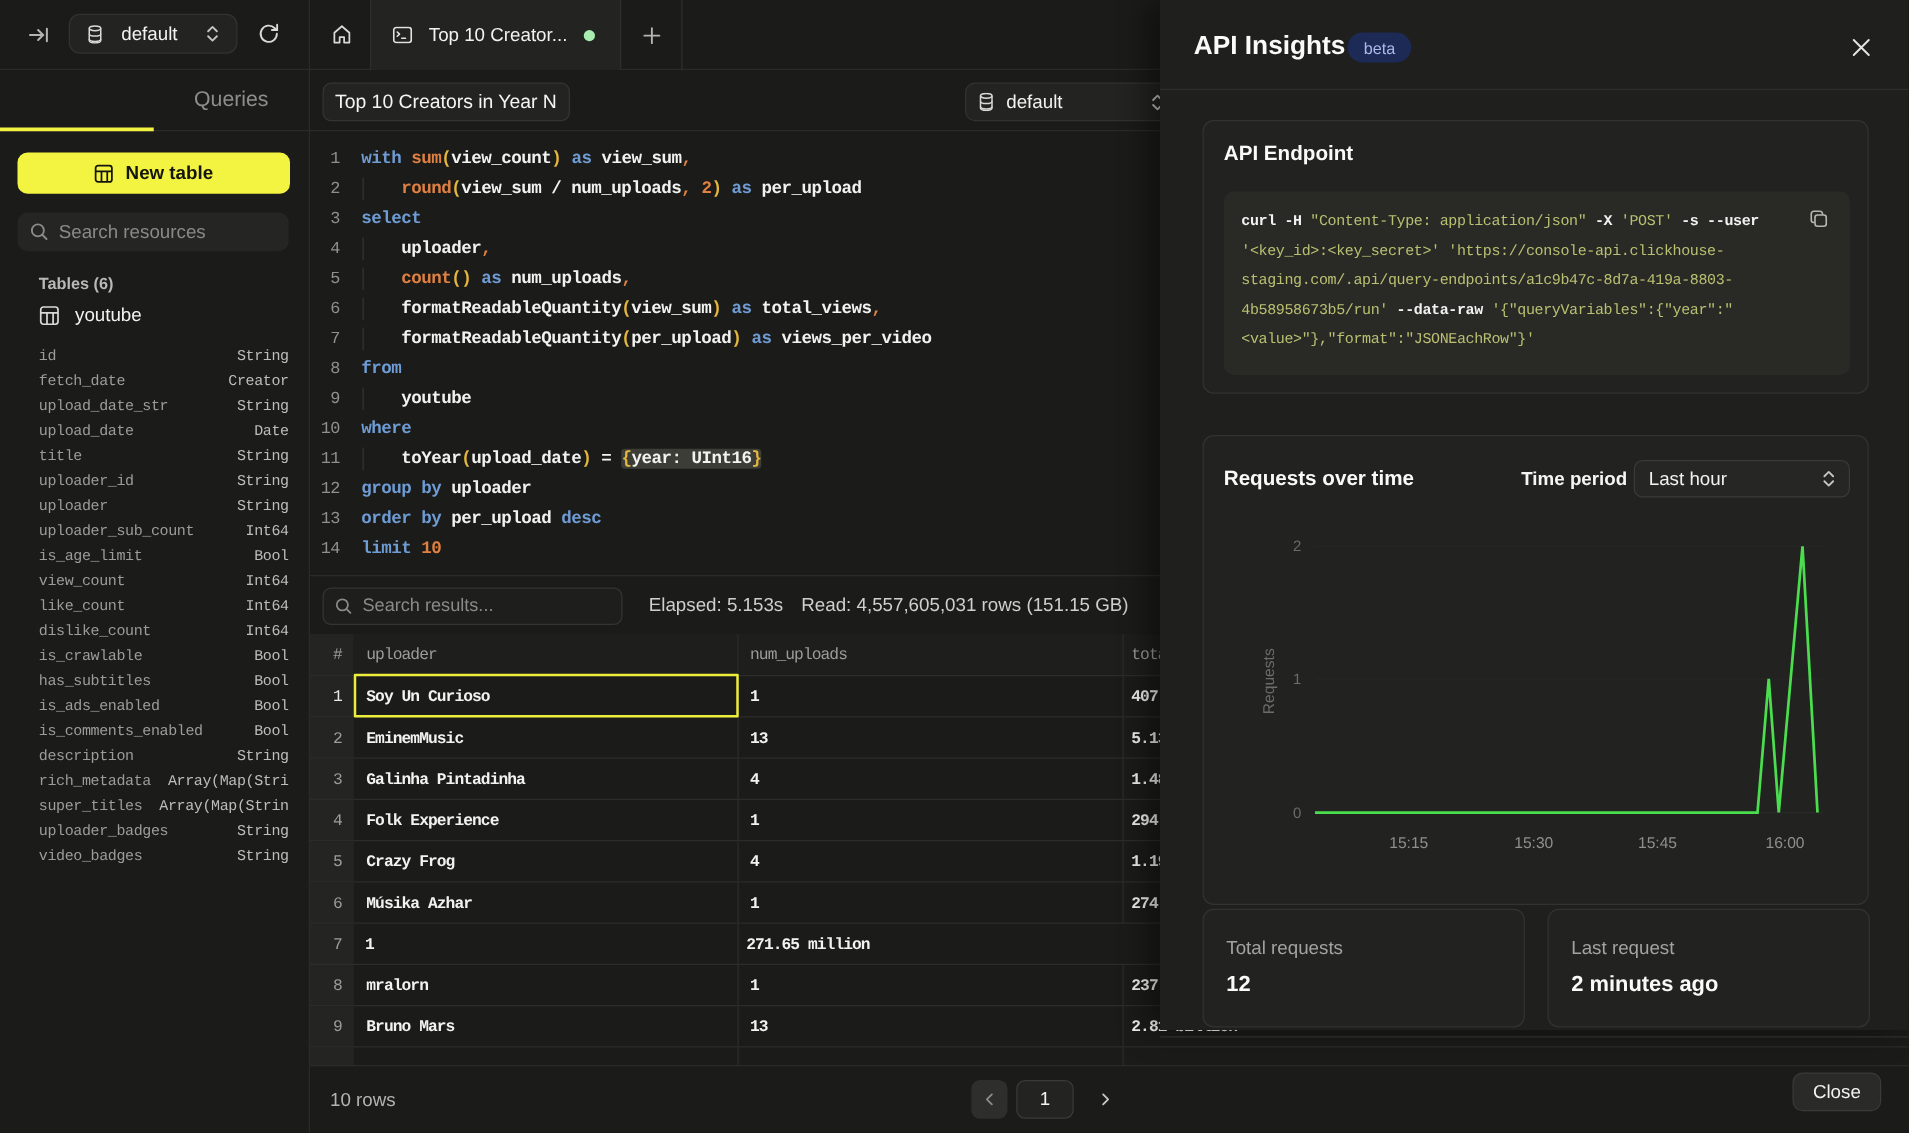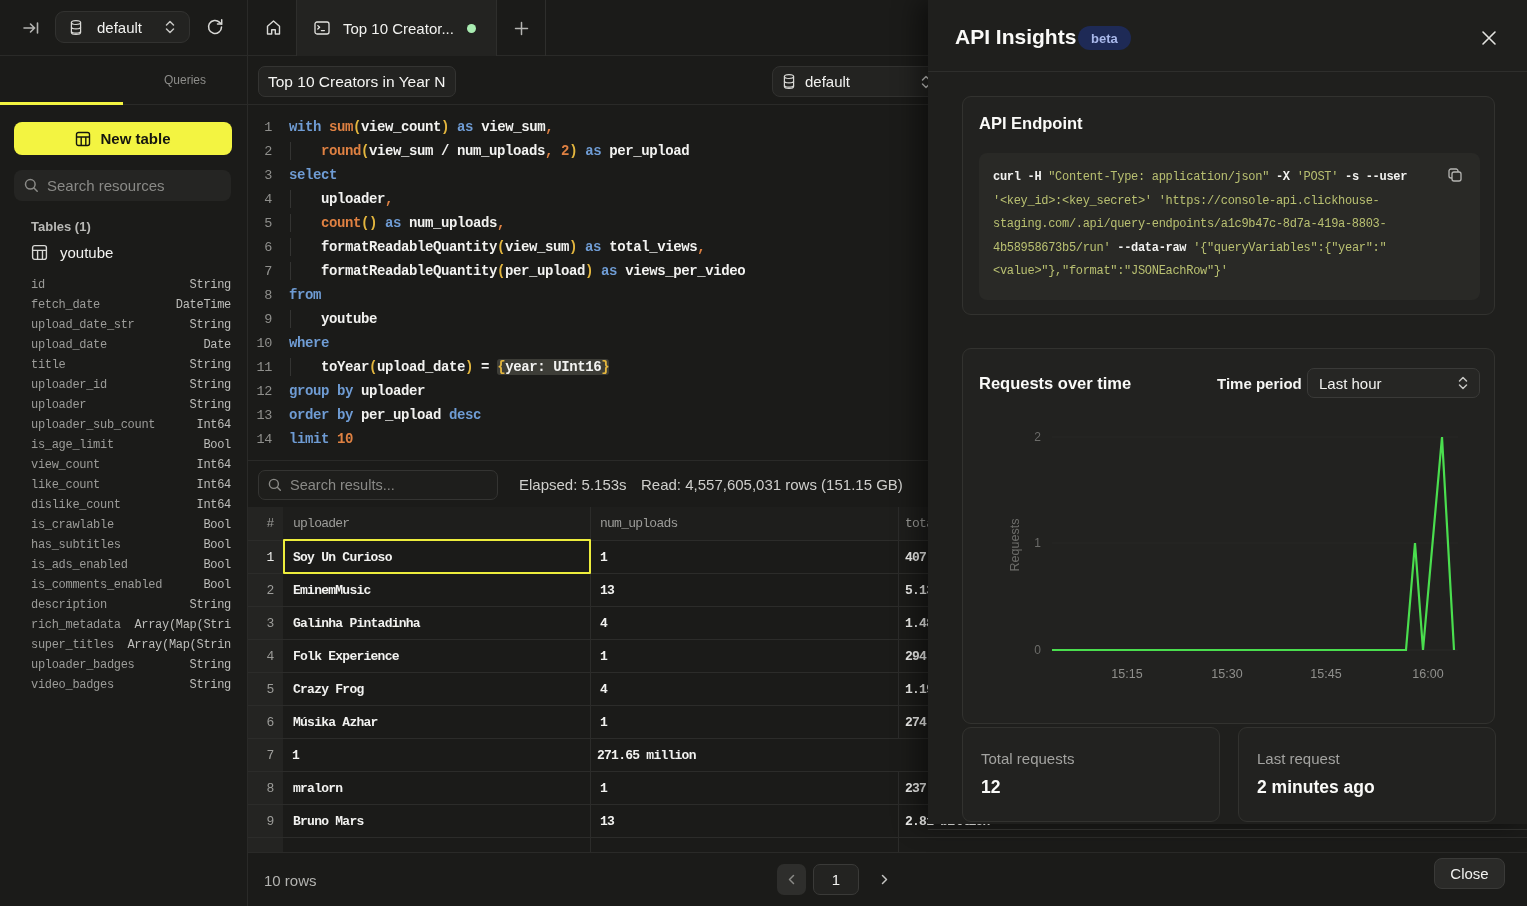--- a/index.html
+++ b/index.html
@@ -8,21 +8,21 @@
 svg { display:block; }
 .abs { position:absolute; }
 
 
 #sidebar { position:absolute; left:0; top:0; width:248px; height:906px; border-right:1px solid #2a2a28; background:#1b1b19; }
 #sb-top { position:absolute; left:0; top:0; width:247px; height:56px; border-bottom:1px solid #2a2a28; }
 #db-select { position:absolute; left:55px; top:11px; width:135px; height:32px; background:#232321; border:1px solid #323230; border-radius:9px; display:flex; align-items:center; padding:0 14px; }
 #db-select .txt { font-size:15px; color:#f2f2f0; margin-left:15px; }
 #sb-tabs { position:absolute; left:0; top:56px; width:247px; height:49px; border-bottom:1px solid #2a2a28; }
 #sb-tabs .t1 { position:absolute; left:0; top:0; width:123px; height:48px; display:flex; align-items:center; justify-content:center; color:#f5f5f3; font-size:15.5px; font-weight:bold; }
-#sb-tabs .t2 { position:absolute; left:123px; top:0; width:124px; height:48px; display:flex; align-items:center; justify-content:center; color:#8d8d8a; font-size:12px; }
+#sb-tabs .t2 { position:absolute; left:123px; top:0; width:124px; height:48px; display:flex; align-items:center; justify-content:center; color:#8d8d8a; font-size:17px; }
 #sb-tabs .yline { position:absolute; left:0; bottom:-1px; width:123px; height:3px; background:#f3f441; }
 #newtable { position:absolute; left:14px; top:122px; width:218px; height:33px; background:#f3f441; border-radius:8px; display:flex; align-items:center; justify-content:center; color:#15150f; font-size:15px; font-weight:bold; }
 #newtable svg { margin-right:9px; }
 #sb-search { position:absolute; left:14px; top:170px; width:217px; height:31px; background:#252523; border-radius:8px; display:flex; align-items:center; padding:0 10px; }
 #sb-search .ph { color:#8a8a87; font-size:15px; margin-left:8px; }
 #tables-label { position:absolute; left:31px; top:219px; font-size:13px; font-weight:bold; color:#b9b9b6; }
 #yt-row { position:absolute; left:31px; top:244px; display:flex; align-items:center; }
 #yt-row .nm { color:#f2f2f0; font-size:15px; margin-left:12px; }
 #collist { position:absolute; left:31px; top:278px; width:200px; }
 #collist .r { display:flex; justify-content:space-between; height:20px; font-family:"Liberation Mono", monospace; font-size:12px; letter-spacing:-0.3px; }
@@ -78,21 +78,21 @@
 #rfoot { position:absolute; left:0; top:852px; width:100%; height:54px; border-top:1px solid #2a2a28; background:#1b1b19; }
 #rfoot .lbl { position:absolute; left:16px; top:0; height:54px; display:flex; align-items:center; color:#b3b3b0; font-size:15px; }
 #pg-prev { position:absolute; left:529px; top:11px; width:29px; height:31px; background:#2e2e2c; border-radius:7px; display:flex; align-items:center; justify-content:center; }
 #pg-num { position:absolute; left:565px; top:11px; width:46px; height:31px; background:#232321; border:1px solid #3a3a38; border-radius:7px; display:flex; align-items:center; justify-content:center; color:#f2f2f0; font-size:15px; }
 #pg-next { position:absolute; left:622px; top:11px; width:29px; height:31px; display:flex; align-items:center; justify-content:center; }
 
 
 #drawer { position:absolute; left:928px; top:0; width:599px; height:824px; background:#1f1f1d; box-shadow:-10px 0 24px rgba(0,0,0,0.45); }
 #dr-head { position:absolute; left:0; top:0; width:100%; height:72px; border-bottom:1px solid #2e2e2c; }
 #dr-head .ttl { position:absolute; left:27px; top:25px; font-size:21px; font-weight:bold; color:#fafaf8; }
-#dr-head .badge { position:absolute; left:1078px; top:26px; height:24px; padding:0 13px; border-radius:12px; background:#1e2a56; color:#a9b8ea; font-size:13px; font-weight:bold; display:flex; align-items:center; }
+#dr-head .badge { position:absolute; left:1078px; top:26px; height:24px; padding:0 13px; border-radius:12px; background:#1e2a56; color:#a9b8ea; font-size:13px; font-weight:normal; display:flex; align-items:center; }
 .card { position:absolute; background:#222220; border:1px solid #32322f; border-radius:9px; }
 #card1 { left:34px; top:96px; width:533px; height:219px; }
 #card1 .h { position:absolute; left:16px; top:17px; font-size:16.5px; font-weight:bold; color:#fafaf8; }
 #codeblk { position:absolute; left:16px; top:56px; width:501px; height:147px; background:#292926; border-radius:8px; padding:13px 14px; font-family:"Liberation Mono", monospace; font-size:12px; letter-spacing:-0.3px; line-height:23.6px; color:#f2f2f0; white-space:pre; font-weight:bold; }
 #codeblk .st { color:#b9c071; font-weight:normal; }
 #card2 { left:34px; top:348px; width:533px; height:376px;text-align:center; }
 #card2 .h { position:absolute; left:16px; top:25px; font-size:16.5px; font-weight:bold; color:#fafaf8; }
 #tp-label { position:absolute; left:254px; top:26px; font-size:15px; font-weight:bold; color:#f5f5f3; }
 #tp-select { position:absolute; left:344px; top:19px; width:173px; height:30px; background:#262624; border:1px solid #3a3a38; border-radius:7px; display:flex; align-items:center; padding:0 11px; color:#f2f2f0; font-size:15px; }
 #stat1 { left:34px; top:727px; width:258px; height:95px; }
@@ -138,36 +138,36 @@
       </svg>
     New table
   </div>
   <div id="sb-search">
     <svg width="15" height="15" viewBox="0 0 15 15" fill="none" stroke="#8a8a87" stroke-width="1.5" stroke-linecap="round">
         <circle cx="6.3" cy="6.3" r="4.8"></circle>
         <path d="M10 10l3.2 3.2"></path>
       </svg>
     <span class="ph">Search resources</span>
   </div>
-  <div id="tables-label">Tables (1)</div>
+  <div id="tables-label">Tables (6)</div>
   <div id="yt-row">
     <svg width="17" height="17" viewBox="0 0 16 16" fill="none" stroke="#d9d9d6" stroke-width="1.3">
         <rect x="1.5" y="1.5" width="13" height="13" rx="2"></rect>
         <path d="M1.5 6h13M6.2 6v8.5M10.8 6v8.5"></path>
       </svg>
     <span class="nm">youtube</span>
   </div>
   <div id="collist">
     <div class="r">
         <span class="n">id</span>
         <span class="ty">String</span>
       </div>
     <div class="r">
         <span class="n">fetch_date</span>
-        <span class="ty">DateTime</span>
+        <span class="ty">Creator</span>
       </div>
     <div class="r">
         <span class="n">upload_date_str</span>
         <span class="ty">String</span>
       </div>
     <div class="r">
         <span class="n">upload_date</span>
         <span class="ty">Date</span>
       </div>
     <div class="r">

